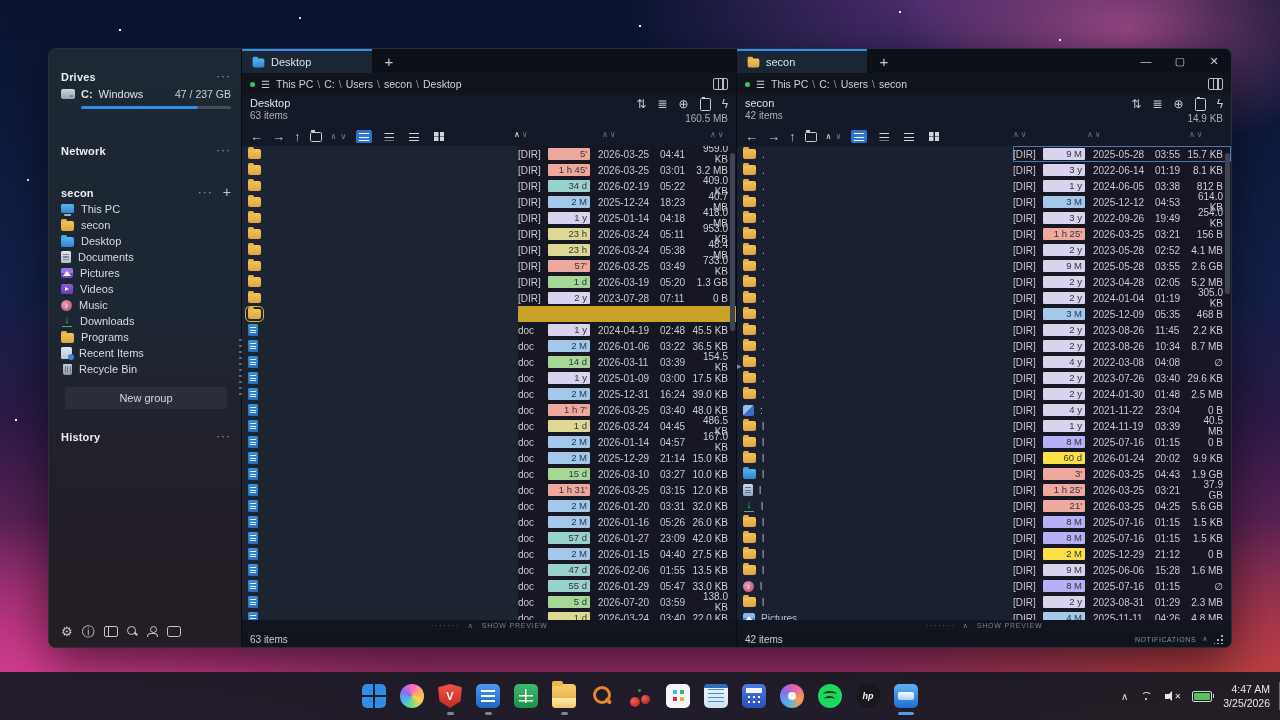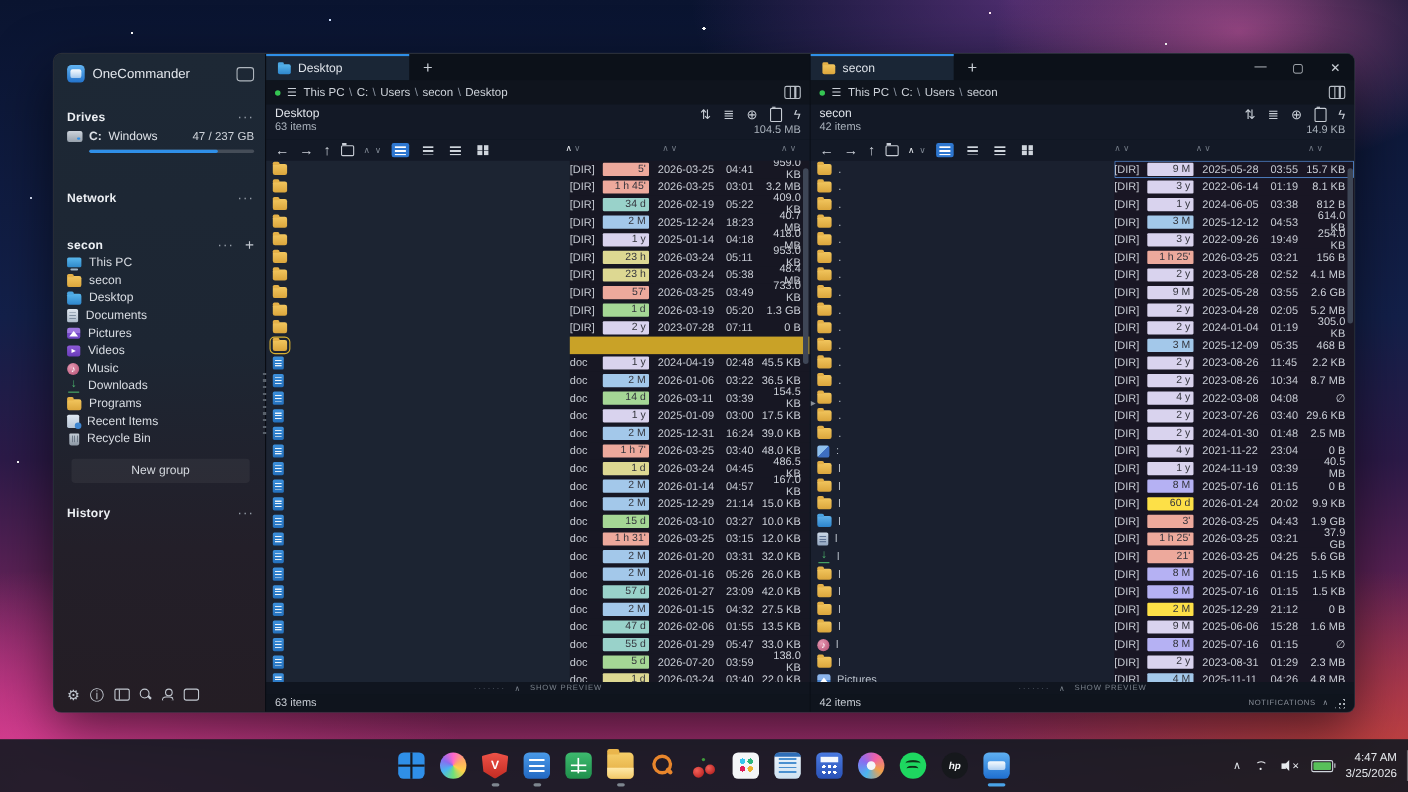--- a/index.html
+++ b/index.html
@@ -241,25 +241,20 @@
   .batic::after{content:'';position:absolute;right:-3px;top:2px;width:1.5px;height:4px;background:#cfd5dc}
   .clock{text-align:right;font-size:10.5px;line-height:1.35}
   .edge-line{position:absolute;right:0;top:10px;bottom:10px;width:1px;background:rgba(255,255,255,.35)}
 </style>
 </head>
 <body>
 
 <div class="win">
 
   <div class="sidebar">
-    <div class="sb-head">
-      <span class="applogo"></span>
-      <span class="sb-title">OneCommander</span>
-      <span class="winicon"></span>
-    </div>
     <div class="sec-label">
       <b>Drives</b>
       <span class="dots">···</span>
     </div>
     <div class="drive">
       <span class="di-disk"></span>
       <b>C:</b>
       <span>Windows</span>
       <span class="usage">47 / 237 GB</span>
     </div>
@@ -359,21 +354,21 @@
         <div class="pcount">63 items</div>
       </div>
       <div class="rt">
         <div class="hicons">
           <span>⇅</span>
           <span>≣</span>
           <span>⊕</span>
           <span class="clipicon"></span>
           <span>ϟ</span>
         </div>
-        <div class="totsize">104.5 MB</div>
+        <div class="totsize">160.5 MB</div>
       </div>
     </div>
     <div class="toolbar">
       <span class="arr">←</span>
       <span class="arr">→</span>
       <span class="arr">↑</span>
       <span class="nf"></span>
       <span class="updn">∧ ∨</span>
       <span class="vb sel"></span>
       <span class="vb half"></span>
@@ -662,21 +657,21 @@
             <span class="csize">42.0 KB</span>
           </span>
         </div>
         <div class="row">
           <span class="fi doc"></span>
           <span class="fname"></span>
           <span class="cols">
             <span class="ctype">doc</span>
             <span class="badge blue">2 M</span>
             <span class="cdate">2026-01-15</span>
-            <span class="ctime">04:32</span>
+            <span class="ctime">04:40</span>
             <span class="csize">27.5 KB</span>
           </span>
         </div>
         <div class="row">
           <span class="fi doc"></span>
           <span class="fname"></span>
           <span class="cols">
             <span class="ctype">doc</span>
             <span class="badge teal">47 d</span>
             <span class="cdate">2026-02-06</span>

